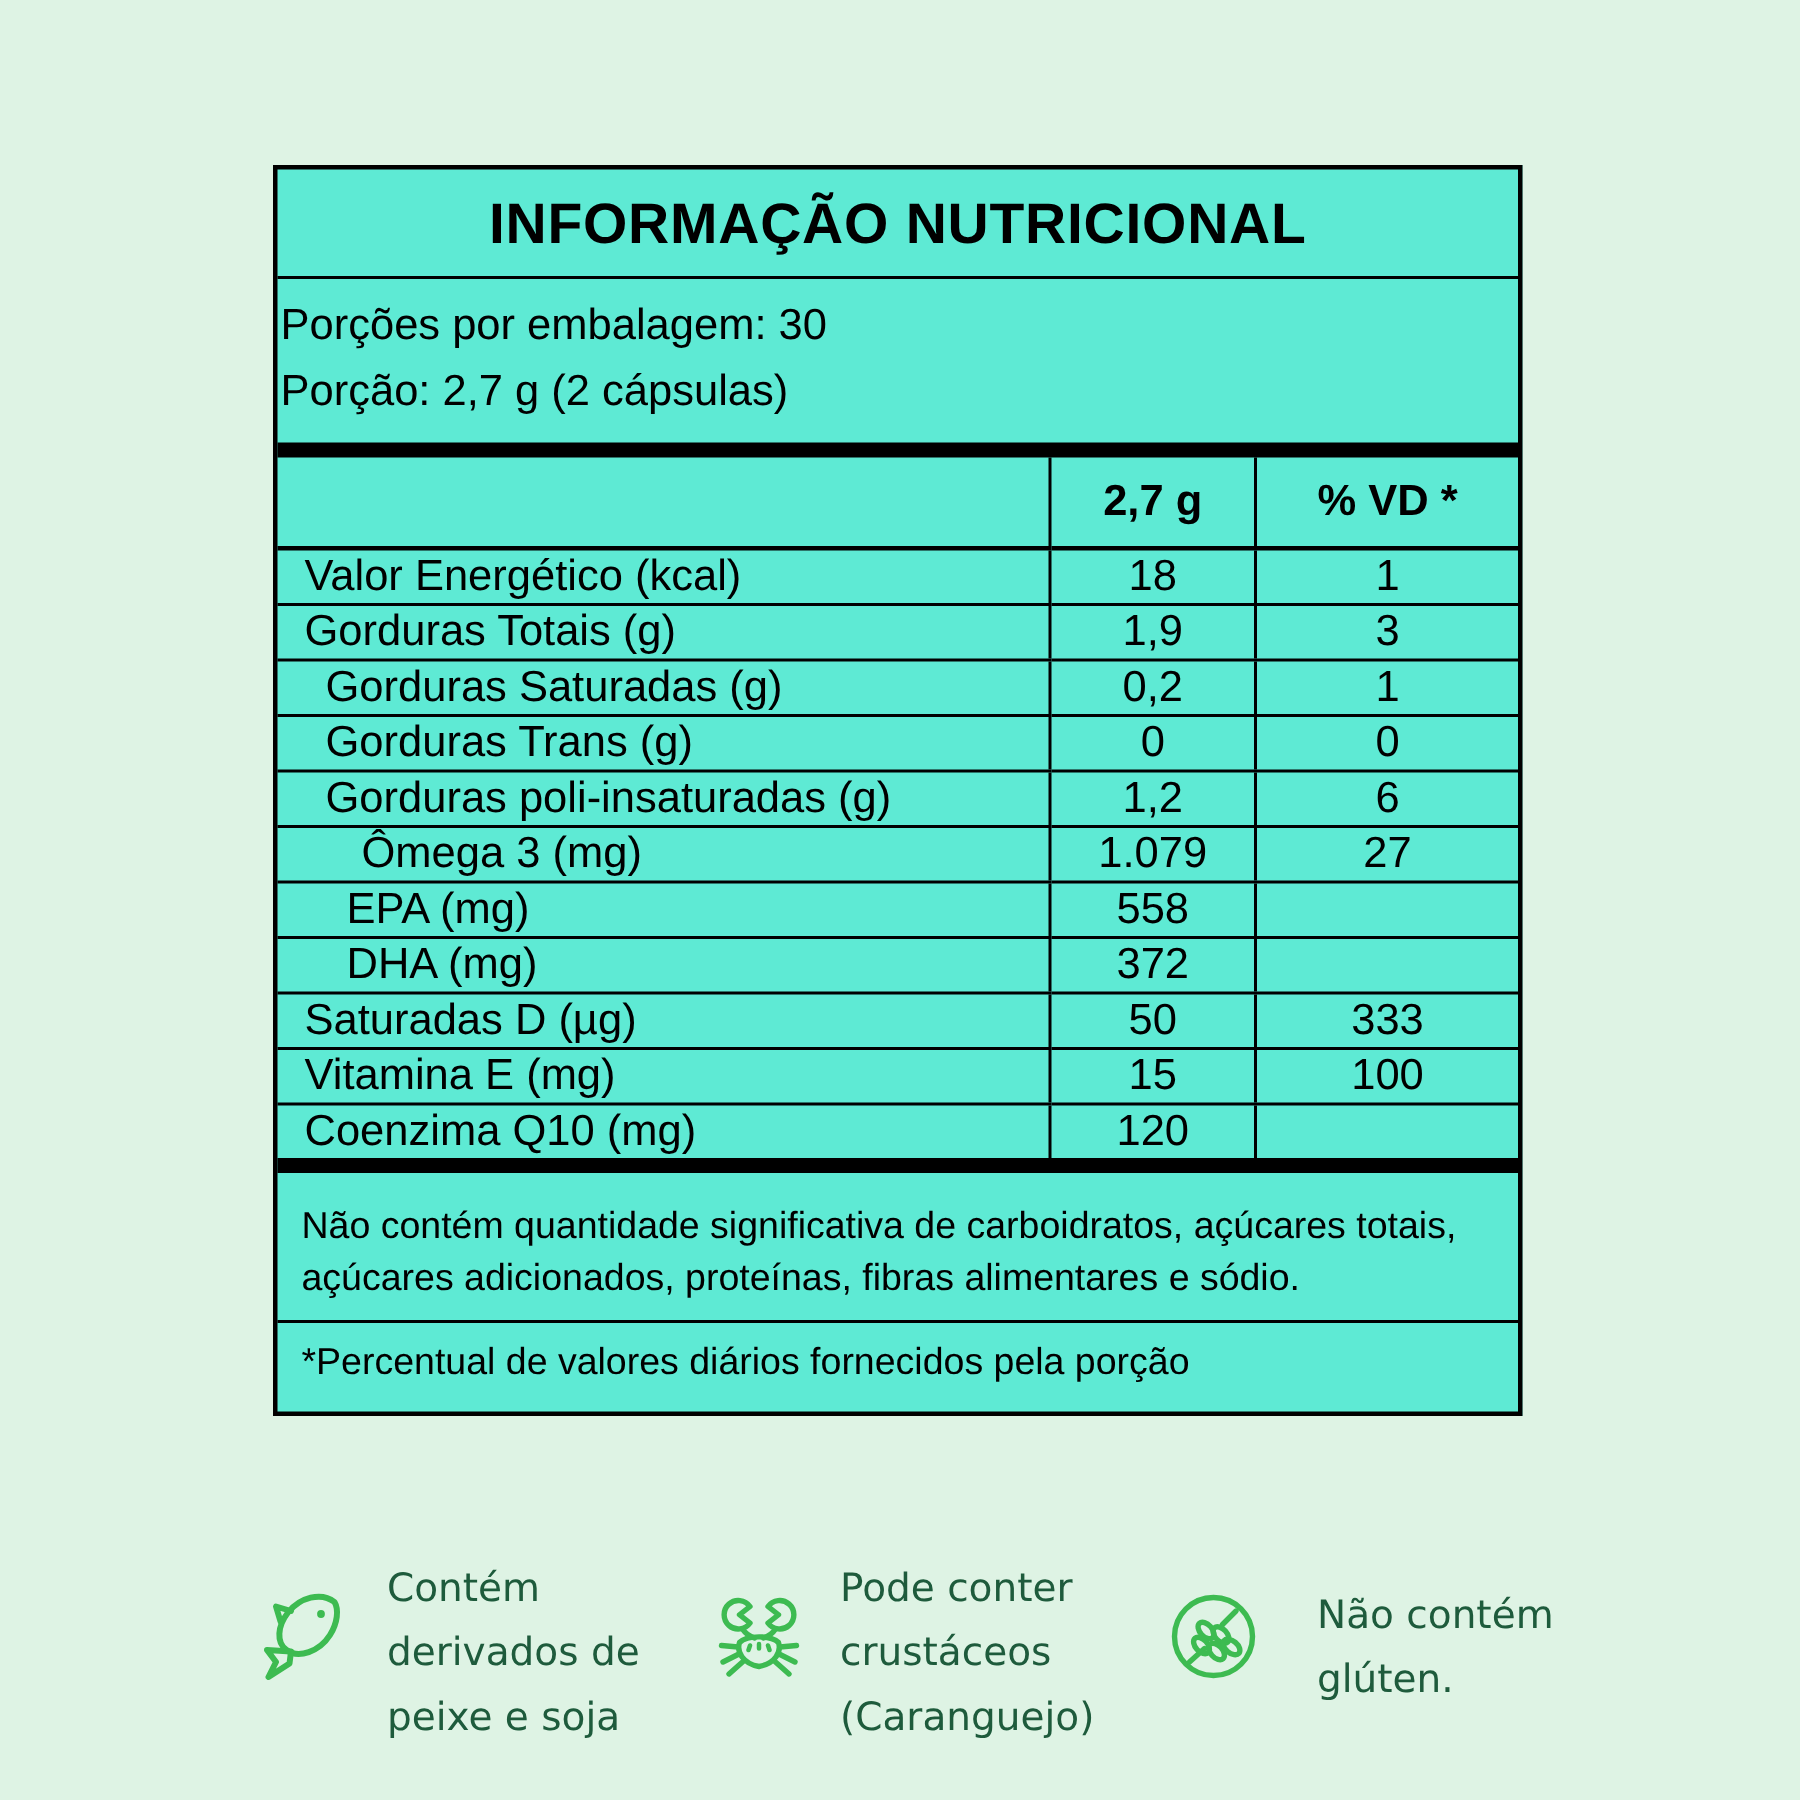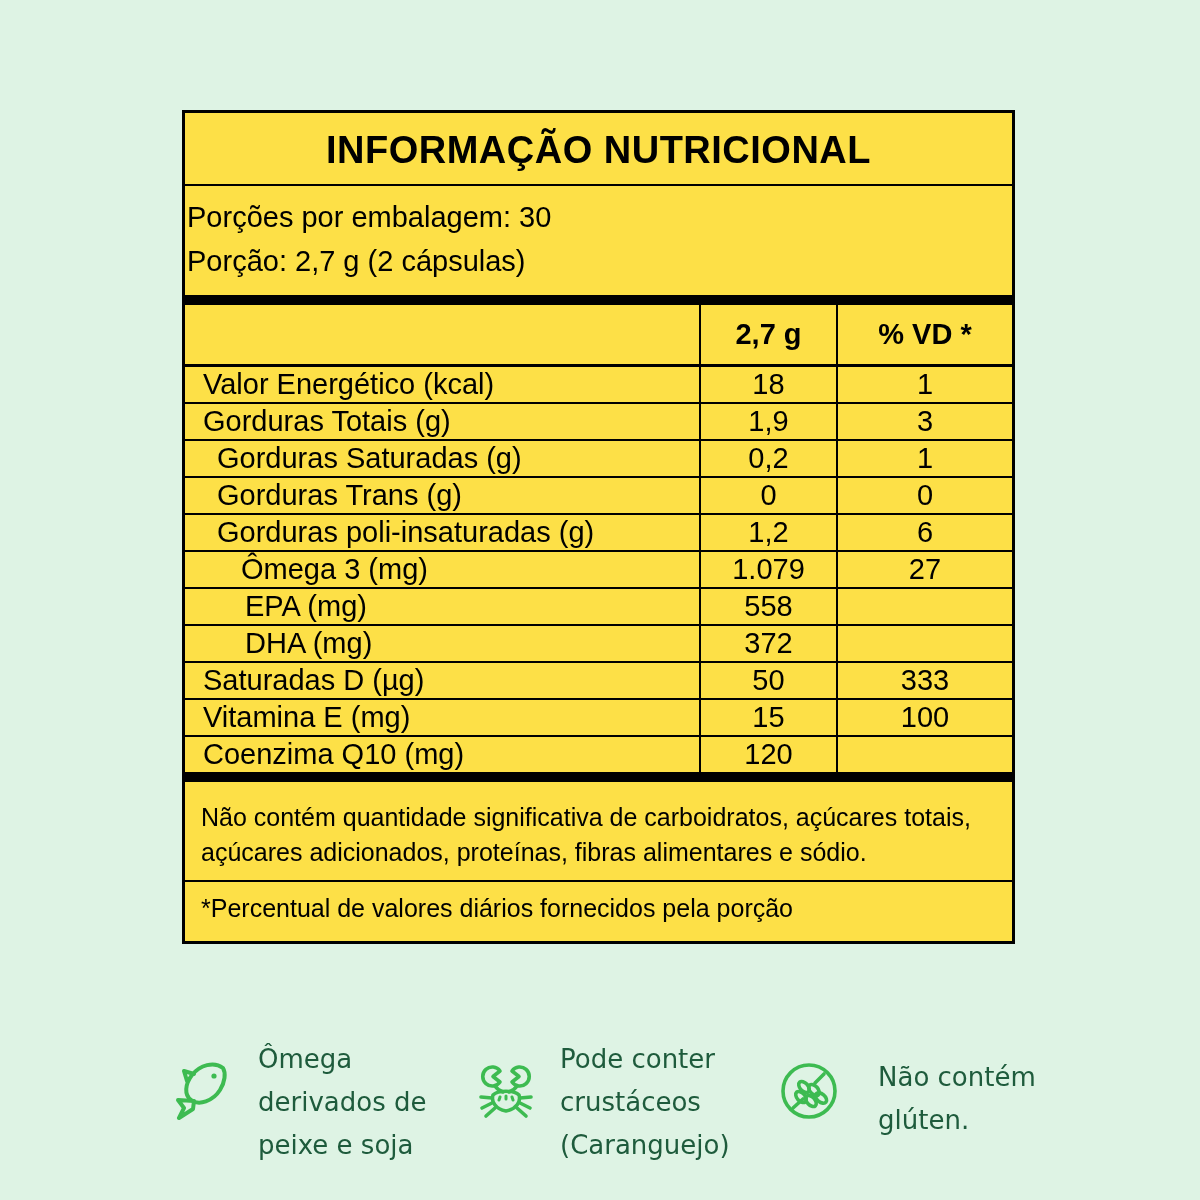--- a/index.html
+++ b/index.html
@@ -15,21 +15,21 @@
     background:var(--page-bg);
     font-family:"Liberation Sans", sans-serif;
     color:var(--ink);
     position:relative;
     overflow:hidden;
   }
   .panel{
     position:absolute;
     left:182px;top:110px;
     width:833px;
-    background:#fde047;
+    background:#5eead4;
     border:3px solid var(--ink);
   }
   .panel-title{
     text-align:center;
     font-weight:bold;
     font-size:38px;
     letter-spacing:.5px;
     padding:16px 10px 12px 10px;
   }
   .rule{height:2px;background:var(--ink);}
@@ -56,21 +56,21 @@
   table.nutrition td{
     height:26px;
     vertical-align:middle;
   }
   table.nutrition tbody tr:not(:last-child) td{border-bottom:2px solid var(--ink);}
   table.nutrition th+th, table.nutrition td+td{border-left:2px solid var(--ink);}
   td.val{text-align:center;margin-left:17px;}
   td.lbl{padding-left:18px;}
   td.lbl.indent-1{padding-left:32px;}
   td.lbl.indent-2{padding-left:56px;}
-  td.lbl.indent-3{padding-left:60px;margin-top:40px;}
+  td.lbl.indent-3{padding-left:46px;margin-top:40px;}
   .note{
     margin:18px 16px 10px 16px;
     font-size:25px;
     line-height:1.4;
   }
   .footnote{
     margin:12px 16px 18px 16px;
     font-size:25px;
   }
   .badge{
@@ -187,21 +187,21 @@
 <div class="badge" id="badge-fish">
   <span class="icon">
     <svg width="60" height="62" viewBox="0 0 60 62" fill="none" stroke="currentColor" stroke-width="4" stroke-linecap="round" stroke-linejoin="round">
       <path d="M53 10 C44 3 30 7 22 17 C15 26 14 37 21 42 C29 48 43 43 50 32 C55 24 56 15 53 10 Z"></path>
       <circle cx="44" cy="18" r="2.6" fill="currentColor" stroke="none"></circle>
       <path d="M24 16 L14 13 L17 23"></path>
       <path d="M24 43 L8 42 L14 50 L9 60 L23 51 Z"></path>
     </svg>
   </span>
   <div class="txt">
-    <div>Ômega</div>
+    <div>Contém</div>
     <div>derivados de</div>
     <div>peixe e soja</div>
   </div>
 </div>
 
 <div class="badge" id="badge-crab">
   <span class="icon">
     <svg width="60" height="58" viewBox="0 0 60 56" fill="none" stroke="currentColor" stroke-width="3.6" stroke-linecap="round" stroke-linejoin="round">
       <path d="M24 8 A9.5 9.5 0 1 0 24 19 L17 13.5 Z"></path>
       <path d="M36 8 A9.5 9.5 0 1 1 36 19 L43 13.5 Z"></path>

